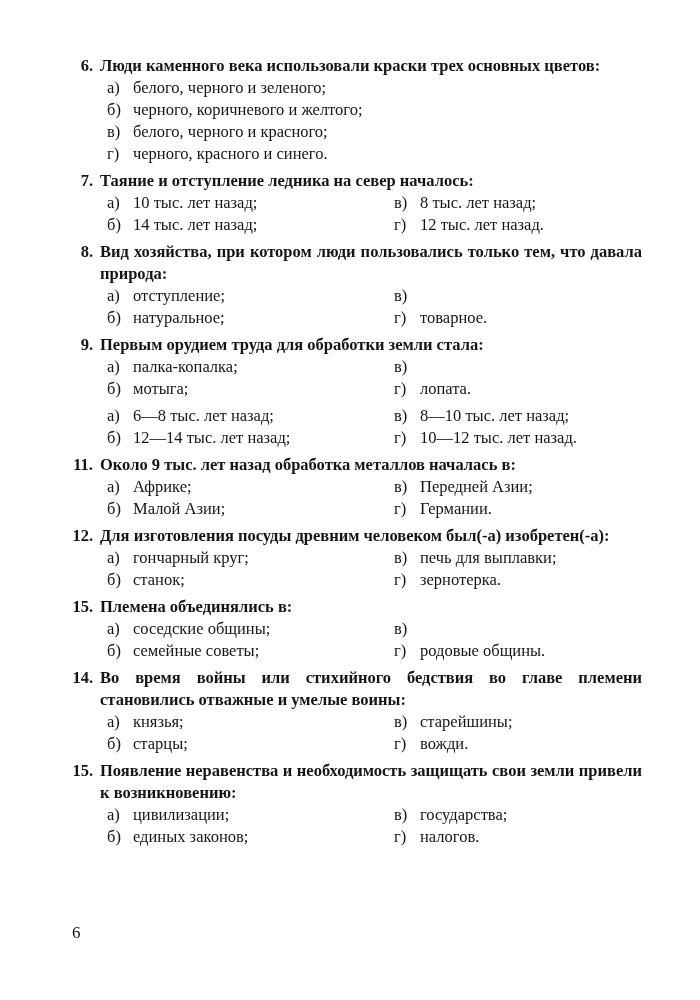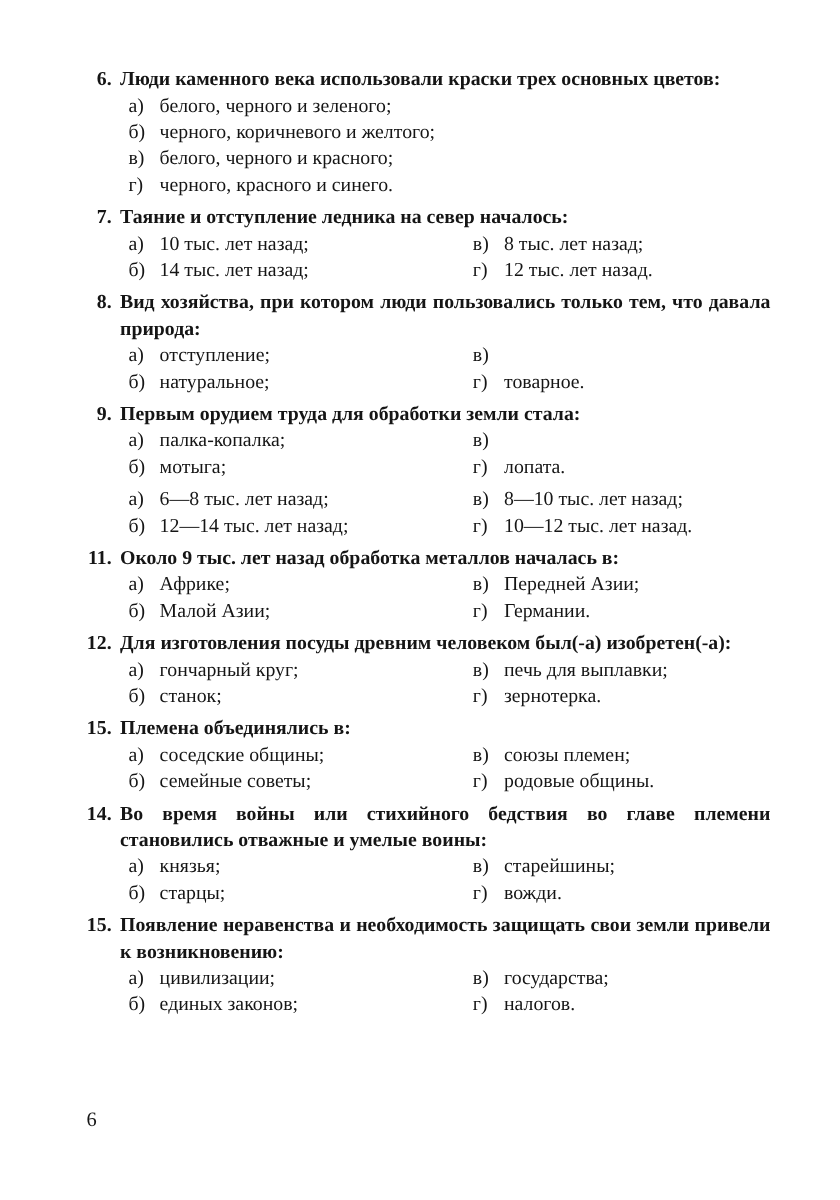--- a/index.html
+++ b/index.html
@@ -256,21 +256,20 @@
           <div class="option">
             <span class="opt-label">а)</span>
             <span class="opt-text">соседские общины;</span>
           </div>
           <div class="option">
             <span class="opt-label">б)</span>
             <span class="opt-text">семейные советы;</span>
           </div>
           <div class="option">
             <span class="opt-label">в)</span>
-            <span class="opt-text">союзы племен;</span>
           </div>
           <div class="option">
             <span class="opt-label">г)</span>
             <span class="opt-text">родовые общины.</span>
           </div>
         </div>
   </div>
 
   <div class="question">
     <div class="q-head">

